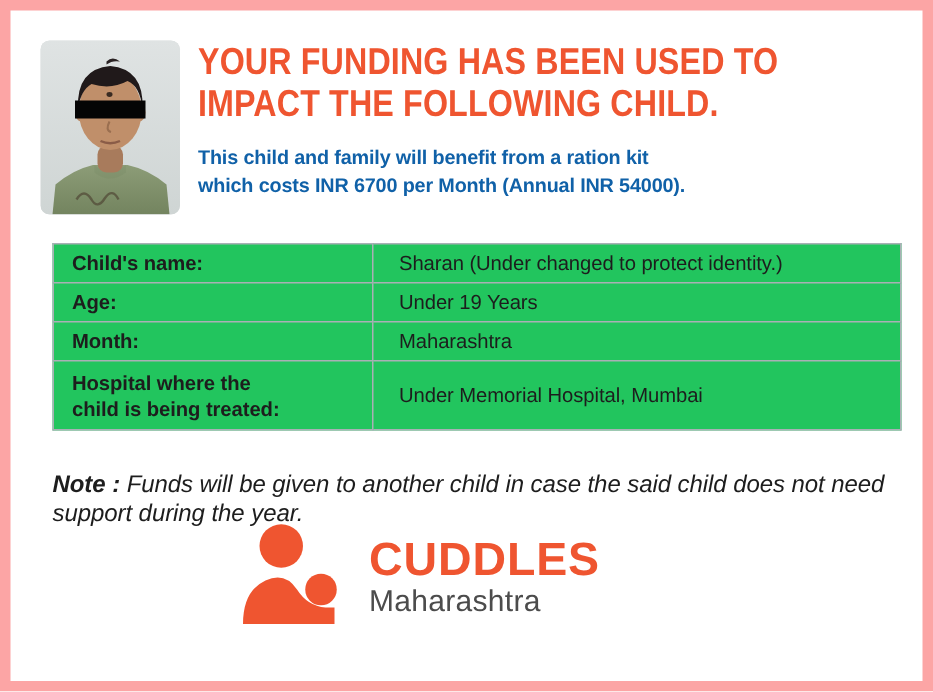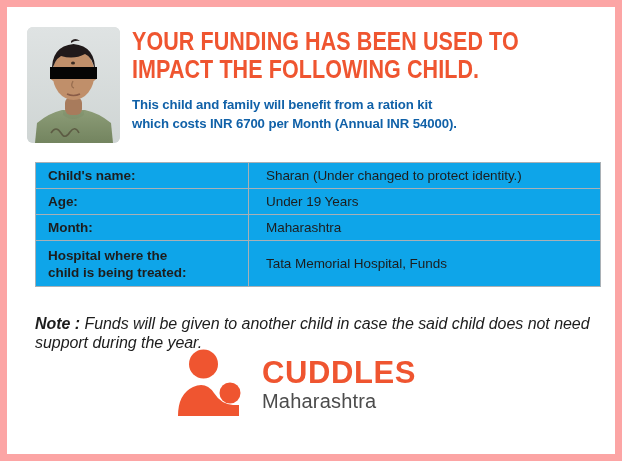--- a/index.html
+++ b/index.html
@@ -85,21 +85,21 @@
   }
 
   
   .info-table {
     position: absolute;
     left: 28px;
     top: 155px;
     width: 566px;
     border-collapse: collapse;
     table-layout: fixed;
-    background: #0ea5e9;
+    background: #22c55e;
   }
   .info-table td {
     border: 1px solid #a9b0b5;
     padding: 0 0 0 12px;
     height: 25px;
     vertical-align: middle;
     font-size: 13.5px;
     color: #1d1d1d;
     letter-spacing: -0.05px;
   }
@@ -128,21 +128,21 @@
     line-height: 19px;
     font-style: italic;
     color: #1d1d1d;
     letter-spacing: -0.05px;
   }
   .note b { font-weight: 700; font-style: italic; }
 
   
   .logo {
     position: absolute;
-    left: 16px;
+    left: 0;
     top: 340px;
     width: 546px;
     display: flex;
     align-items: center;
     justify-content: center;
     gap: 14px;
   }
   .logo-mark { width: 72px; height: 72px; display: block; }
   .logo-words { display: block; padding-top: 2px; }
   .logo-title {
@@ -231,21 +231,21 @@
           <td class="cell-label">Age:</td>
           <td class="cell-value">Under 19 Years</td>
         </tr>
         <tr>
           <td class="cell-label">Month:</td>
           <td class="cell-value">Maharashtra</td>
         </tr>
         <tr class="tall">
           <td class="cell-label" style="white-space:pre-line">Hospital where the
 child is being treated:</td>
-          <td class="cell-value">Tata Memorial Hospital, Funds</td>
+          <td class="cell-value">Under Memorial Hospital, Mumbai</td>
         </tr>
       </tbody>
     </table>
 
     <p class="note"><b>Note :</b><span> Funds will be given to another child in case the said child does not need support during the year.</span></p>
 
     <div class="logo">
       <svg class="logo-mark" viewBox="0 0 72 72">
         <circle cx="27.5" cy="17" r="14.5" fill="#ef5530"></circle>
         <circle cx="54" cy="46" r="10.5" fill="#ef5530"></circle>

